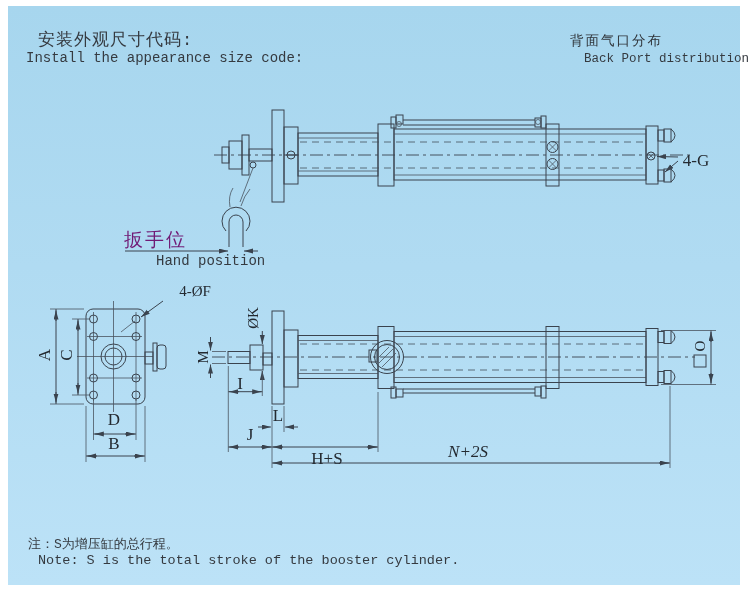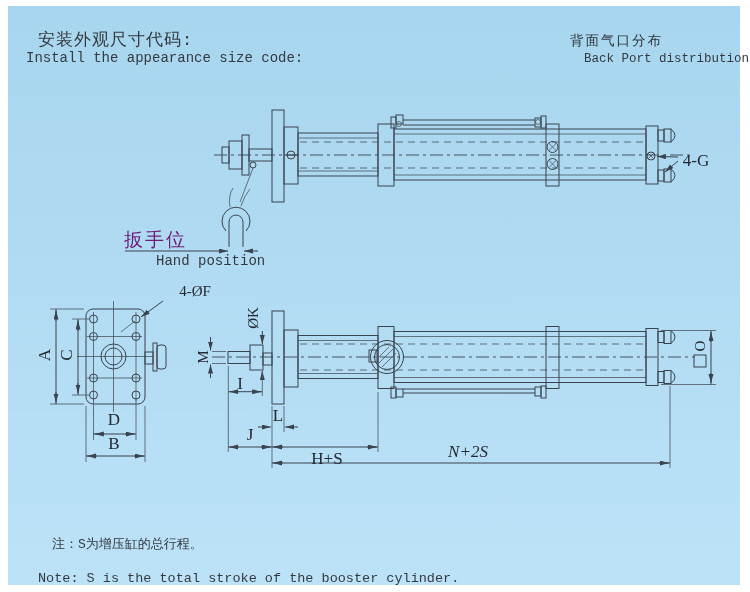--- a/index.html
+++ b/index.html
@@ -18,22 +18,22 @@
   .lab.rot{transform:translate(-50%,-50%) rotate(-90deg);}
   .lab.sm{font-size:15px;}
   .txt{position:absolute;color:#353a40;white-space:nowrap;font-family:Liberation Mono, monospace;}
   .title-zh{left:38px;top:28px;font-size:17px;letter-spacing:1px;}
   .title-en{left:26px;top:50px;font-size:14px;}
   .bp-zh{left:570px;top:32px;font-size:13.5px;letter-spacing:2px;
          font-family:Liberation Serif, serif;color:#2e3338;}
   .bp-en{left:584px;top:52px;font-size:12.5px;}
   .wr-zh{left:124px;top:227px;font-size:19px;letter-spacing:2px;color:#701a75;}
   .wr-en{left:108px;top:253px;font-size:14px;margin-left:48px;}
-  .note-zh{left:52px;top:535px;font-size:13px;}
-  .note-en{left:38px;top:571px;font-size:13.5px;}
+  .note-zh{left:28px;top:535px;font-size:13px;}
+  .note-en{left:38px;top:553px;font-size:13.5px;}
 </style>
 </head>
 <body>
 
 <div class="stage">
   <div class="paper"></div>
 
   <svg width="750" height="592" viewBox="0 0 750 592">
     <defs>
       <marker id="ah" markerWidth="10" markerHeight="6" refX="9" refY="2.5" orient="auto" markerUnits="userSpaceOnUse">

